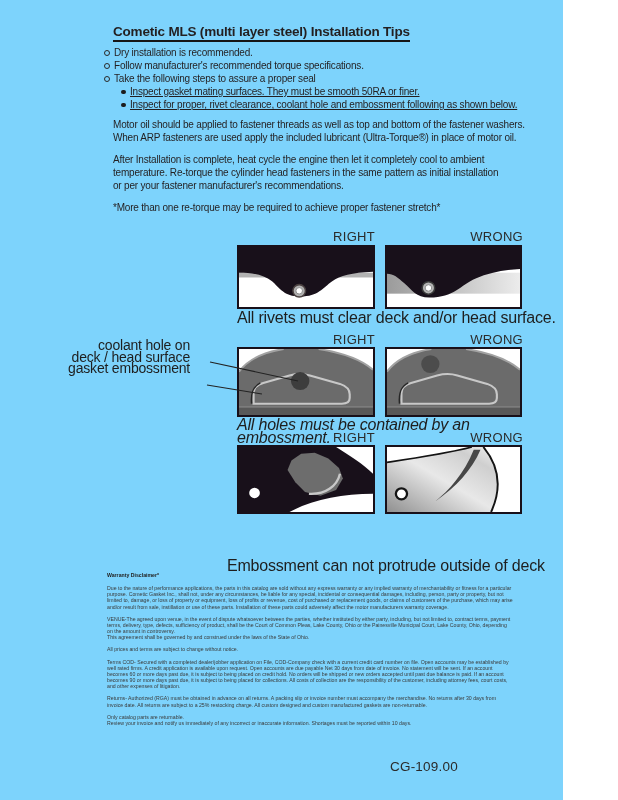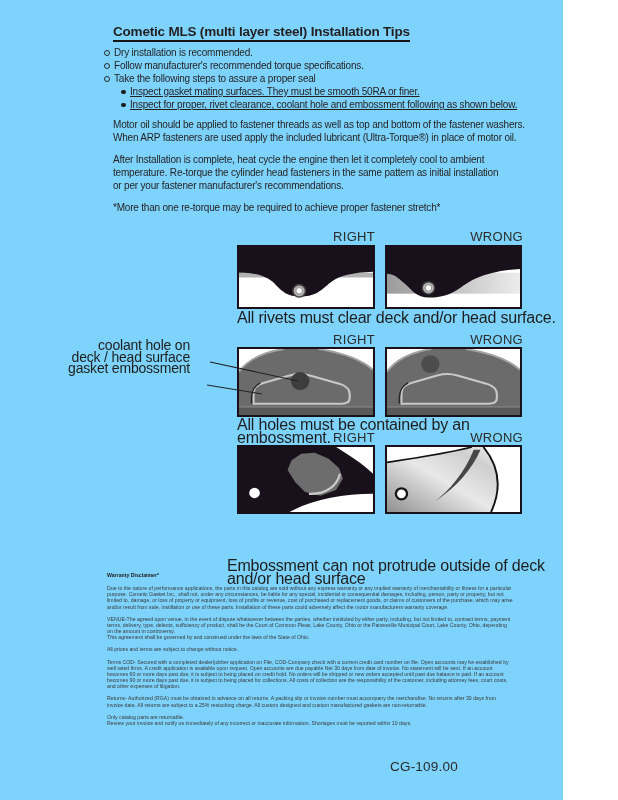--- a/index.html
+++ b/index.html
@@ -134,21 +134,21 @@
       <path d="M138,0 H82 Q120,6 138,22 Z" fill="#ffffff"></path>
       <path d="M46,0 Q14,5 0,24" fill="none" stroke="#a2a2a2" stroke-width="2"></path>
       <path d="M82,0 Q120,6 138,22" fill="none" stroke="#a2a2a2" stroke-width="2"></path>
       <rect x="0" y="61.5" width="138" height="8.5" fill="#585858"></rect>
       <line x1="0" y1="61.5" x2="138" y2="61.5" stroke="#909090" stroke-width="1"></line>
       <path d="M15,58 L15,47 C15,41 18,38 25,36 L52,28 C60,25.8 66,25.8 73,28 L104,37 C111,39.5 114,43 114,48 L114,52 C114,56.5 111,58 106,58 Z" fill="none" stroke="#c8c8c8" stroke-width="2.2"></path>
       <path d="M13,58 C12,47 14,40 22,36" fill="none" stroke="#262626" stroke-width="1.6"></path>
       <circle cx="45" cy="16" r="9.5" fill="#4a4a4a" fill-opacity="0.93"></circle>
     </svg>
   </div>
-  <div class="abs caption" style="left:237px;top:419px;">All holes must be contained by an embossment.</div>
+  <div class="abs caption" style="left:237px;top:419px;font-style:italic;">All holes must be contained by an embossment.</div>
 
   <div class="abs dlabel" style="left:237px;top:430px;">RIGHT</div>
   <div class="abs dlabel" style="left:385px;top:430px;">WRONG</div>
 
   <div class="abs dbox" style="left:237px;top:445px;">
     <svg width="134" height="65" viewBox="0 0 138 68" preserveAspectRatio="none">
       <rect x="0" y="0" width="138" height="68" fill="#ffffff"></rect>
       <path d="M0,0 H100 C114,9 128,18 138,28 L138,49 C106,49 76,55 52,68 L0,68 Z" fill="#18101a"></path>
       <polygon points="54,14 64,7 78,6 92,12 103,22 107,33 100,45 84,51 68,47 58,37 50,24" fill="#6d6d6d"></polygon>
       <path d="M104,28 C101,41 89,50 72,49" fill="none" stroke="#c8c8c8" stroke-width="2.4"></path>
@@ -168,21 +168,20 @@
       <rect x="0" y="0" width="138" height="68" fill="#ffffff"></rect>
       <path d="M0,16 C34,11 62,7 88,0 L100,0 C118,22 118,46 108,68 L0,68 Z" fill="url(#bandGrad)"></path>
       <path d="M0,16 C34,11 62,7 88,0" fill="none" stroke="#141414" stroke-width="1.8"></path>
       <path d="M100,0 C118,22 118,46 108,68" fill="none" stroke="#141414" stroke-width="2"></path>
       <path d="M97,3 C88,24 72,42 50,57 C64,46 80,28 90,3 Z" fill="#474747"></path>
       <circle cx="15" cy="49" r="5.8" fill="#ffffff" stroke="#141414" stroke-width="2.4"></circle>
     </svg>
   </div>
   <div class="abs caption" style="left:227px;top:516px;margin-top:44px;">
     <div>Embossment can not protrude outside of deck</div>
-    <div>and/or head surface</div>
   </div>
 
   <div class="abs legal">
     <div class="legal-h">Warranty Disclaimer*</div>
     <p>Due to the nature of performance applications, the parts in this catalog are sold without any express warranty or any implied warranty of merchantability or fitness for a particular purpose.  Cometic Gasket Inc., shall not, under any circumstances, be liable for any special, incidental or consequential damages, including, person, party or property, but not limited to, damage, or loss of property or equipment, loss of profits or revenue, cost of purchased or replacement goods, or claims of customers of the purchase, which may arise and/or result from sale, instillation or use of these parts.  Installation of these parts could adversely affect the motor manufacturers warranty coverage.</p>
     <p class="tight">VENUE-The agreed upon venue, in the event of dispute whatsoever between the parties, whether instituted by either party, including, but not limited to, contract terms, payment terms, delivery, type, defects, sufficiency of product, shall be the Court of Common Pleas, Lake County, Ohio or the Painesville Municipal Court, Lake County, Ohio, depending on the amount in controversy.</p>
     <p>This agreement shall be governed by and construed under the laws of the State of Ohio.</p>
     <p>All prices and terms are subject to change without notice.</p>
     <p>Terms COD- Secured with a completed dealer/jobber application on File, COD-Company check with a current credit card number on file.  Open accounts may be established by well rated firms.  A credit application is available upon request.  Open accounts are due payable Net 30 days from date of invoice.  No statement will be sent.  If an account becomes 60 or more days past due, it is subject to being placed on credit hold.  No orders will be shipped or new orders accepted until past due balance is paid.  If an account becomes 90 or more days past due, it is subject to being placed for collections.  All costs of collection are the responsibility of the customer, including attorney fees, court costs, and other expenses of litigation.</p>
     <p>Returns- Authorized (RGA) must be obtained in advance on all returns.  A packing slip or invoice number must accompany the merchandise.  No returns after 30 days from invoice date.  All returns are subject to a 25% restocking charge.  All custom designed and custom manufactured gaskets are non-returnable.</p>

